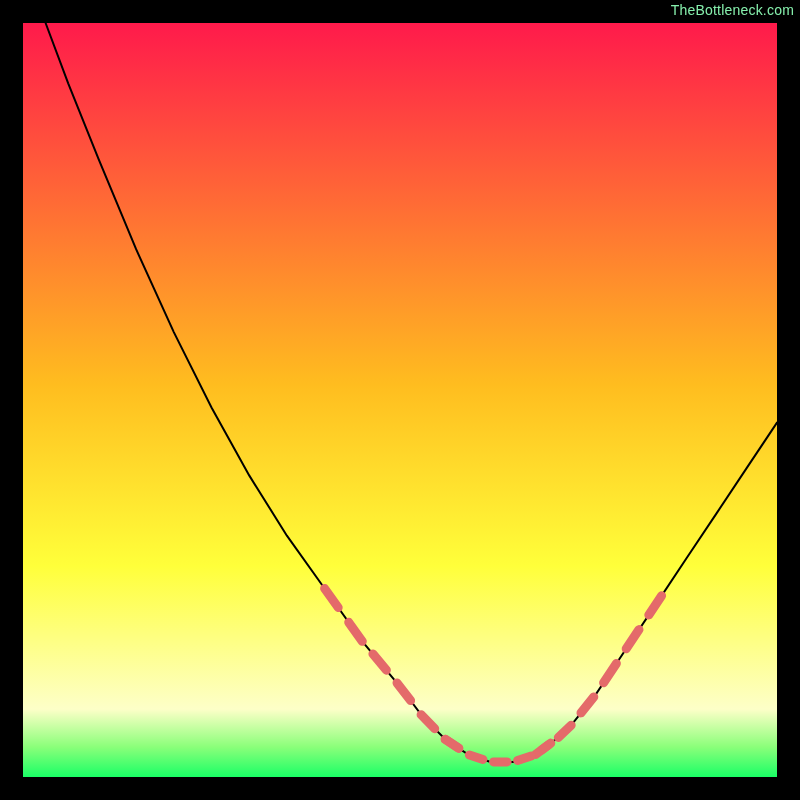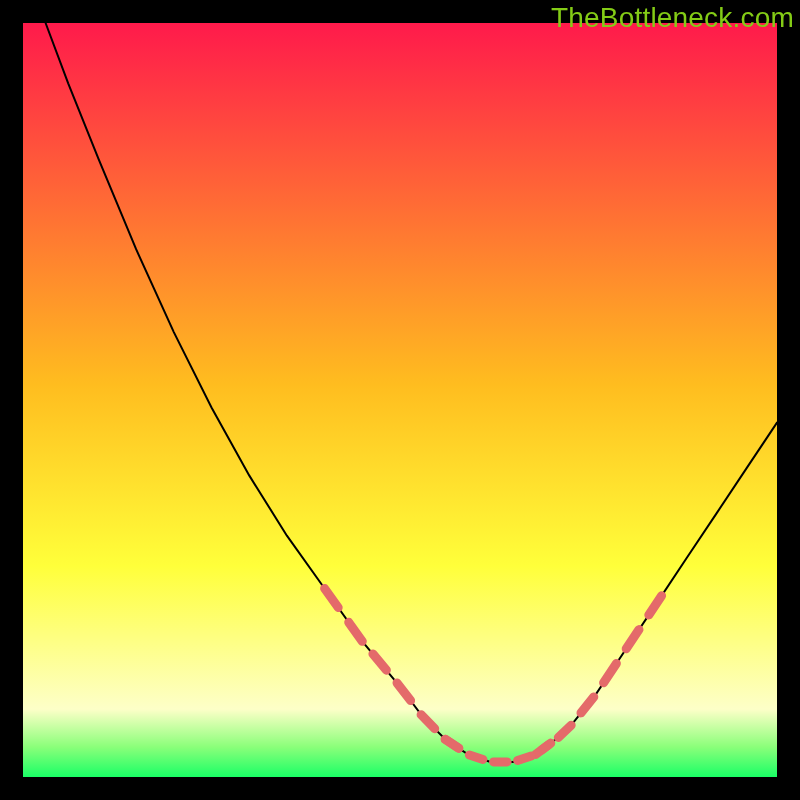--- a/index.html
+++ b/index.html
@@ -22,22 +22,22 @@
     left: 23px;
     top: 23px;
     width: 754px;
     height: 754px;
     
   }
   .watermark {
     position: absolute;
     top: 2px;
     right: 6px;
-    color: #84cc16;
-    font-size: 28px;
+    color: #86efac;
+    font-size: 14px;
     font-weight: 500;
     letter-spacing: 0.2px;
   }
   svg.curve {
     position: absolute;
     left: 0;
     top: 0;
     width: 754px;
     height: 754px;
     overflow: visible;

